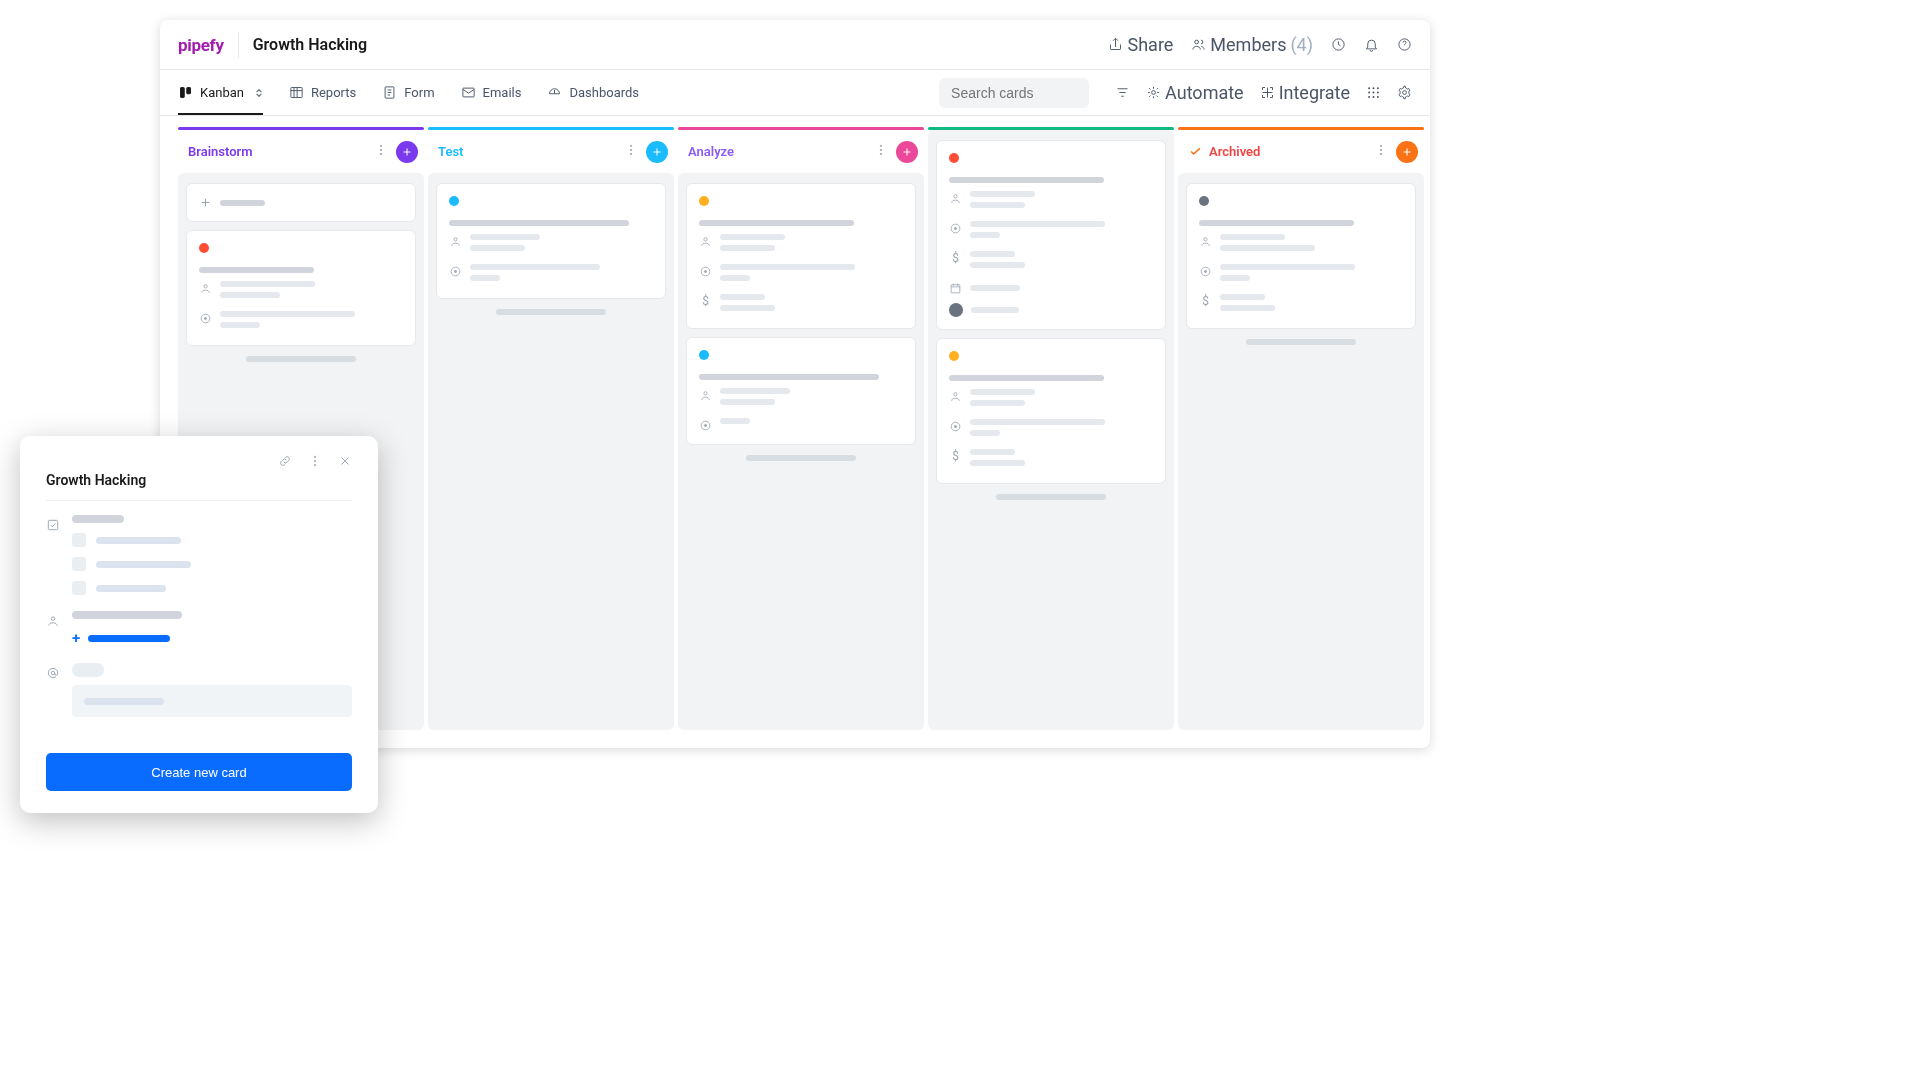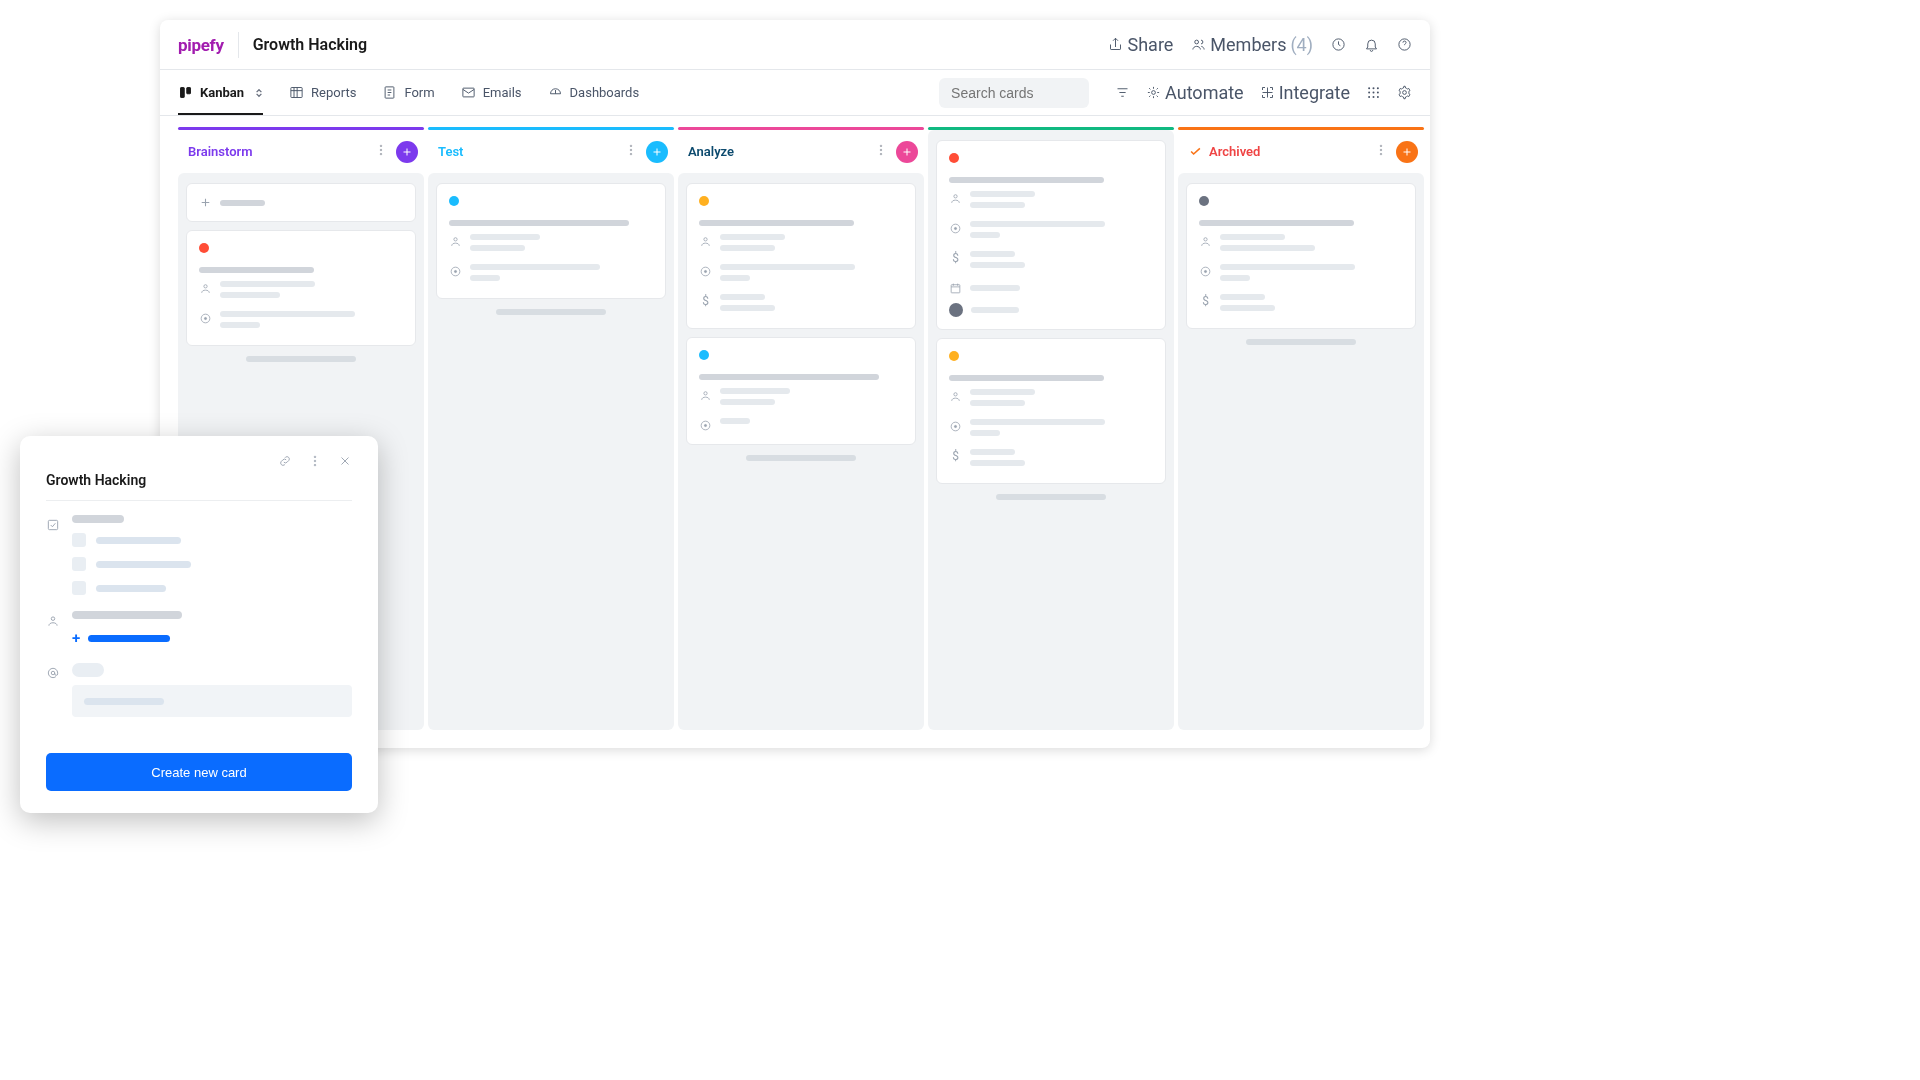--- a/index.html
+++ b/index.html
@@ -36,21 +36,21 @@
   .icon-svg { width:15px; height:15px; fill:none; stroke:#4a5568; stroke-width:1.5; }
   .toolbar {
     display:flex;
     align-items:center;
     height: 46px;
     padding: 0 18px;
     gap: 26px;
     border-bottom: 1px solid #e4e7eb;
   }
   .tab { display:flex; align-items:center; gap:7px; font-size:13px; color:#4a5568; height:100%; position:relative; cursor:pointer;}
-  .tab.active { color:#1a1a1a; font-weight:700;}
+  .tab.active { color:#1a1a1a; font-weight:400;}
   .tab.active::after { content:''; position:absolute; left:0; right:0; bottom:0; height:2px; background:#1a1a1a;}
   .toolbar-spacer{flex:1;}
   .search-box {
     display:flex; align-items:center;
     background:#f1f3f5;
     border-radius:6px;
     padding: 0 10px;
     height:30px; width:150px;
   }
   .search-box input {
@@ -361,21 +361,21 @@
               </div>
           </div>
         </div>
         <div class="foot-ph" style="width:110px"></div>
       </div>
     </div>
 
     <div class="column">
       <div class="col-topline" style="background:#ec4899"></div>
       <div class="col-header">
-        <span class="col-title" style="color:#0c4a6e">Analyze</span>
+        <span class="col-title" style="color:#8b5cf6">Analyze</span>
         <span class="more-dots"><svg width="14" height="14" viewBox="0 0 24 24" fill="none">
               <circle cx="12" cy="5" r="1.3"></circle>
               <circle cx="12" cy="12" r="1.3"></circle>
               <circle cx="12" cy="19" r="1.3"></circle>
             </svg></span>
         <span class="plus-circle" style="background:#ec4899">
             <svg width="12" height="12" viewBox="0 0 24 24" fill="none">
               <path d="M12 5v14M5 12h14"></path>
             </svg>
           </span>

